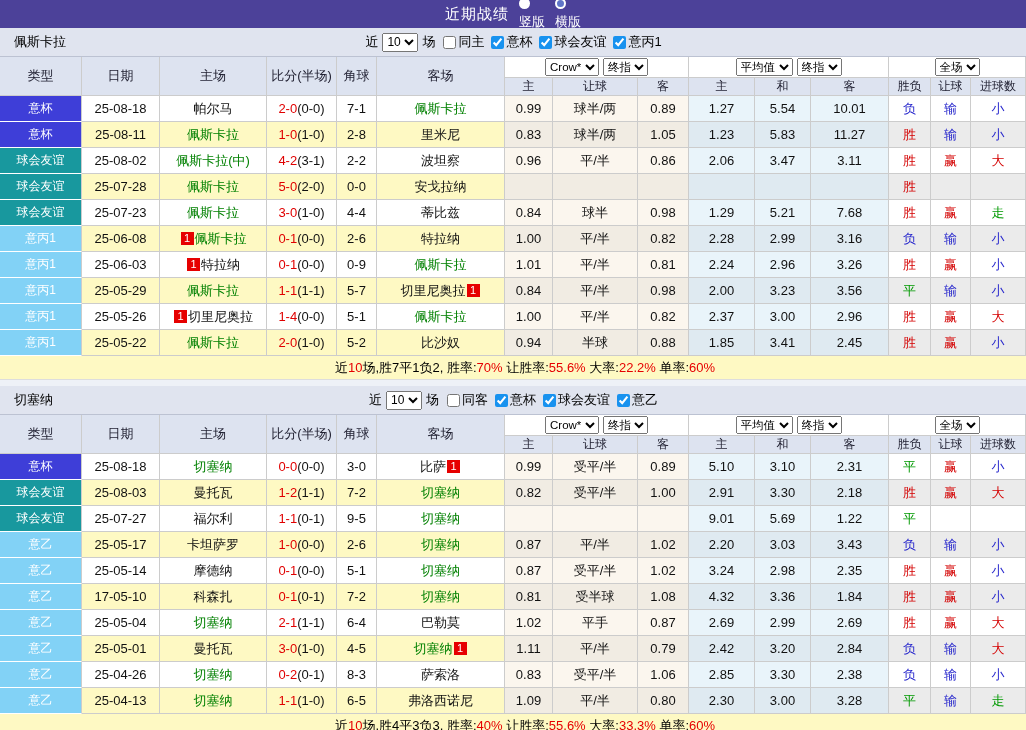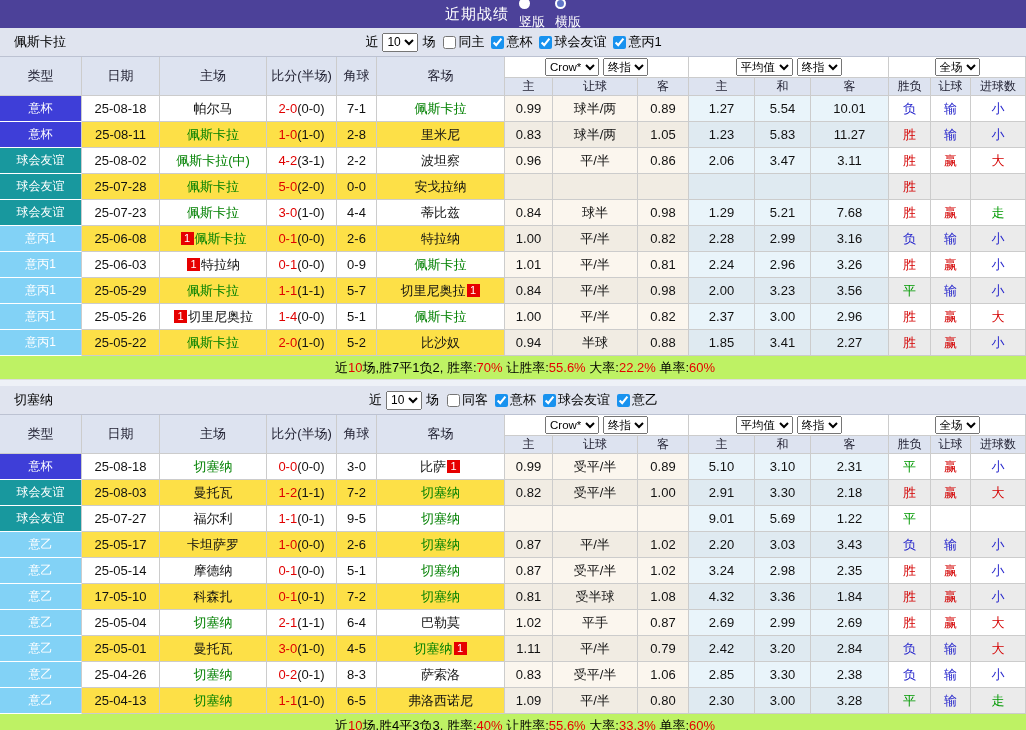--- a/index.html
+++ b/index.html
@@ -32,34 +32,34 @@
   
   table{border-spacing:0;table-layout:fixed;width:1026px;border-top:1px solid #bcc2d2;}
   th,td{border-right:1px solid #ccc;border-bottom:1px solid #ccc;padding:0;text-align:center;overflow:hidden;white-space:nowrap;}
   th{font-weight:normal;color:#223;}
   th.hcol{background:#dde3f0;font-size:13px;}
   th.dd{background:#fff;height:20px;}
   th.dd select{font-size:11.5px;height:18px;margin:0 2px;vertical-align:middle;}
   th.hsub{background:#dde3f0;font-size:12px;height:14px;}
   tbody td{height:25px;font-size:13px;color:#111;}
   tr.odd td.plain{background:#fff;}
-  tr.even td.plain{background:#fde047;}
+  tr.even td.plain{background:#fef9c3;}
   tr.odd td.cr{background:#fbf6ee;}
   tr.even td.cr{background:#f1ece3;}
   tr.odd td.av{background:#e9f4fa;}
   tr.even td.av{background:#dfeaf1;}
   tr.odd td.rs{background:#fff;}
   tr.even td.rs{background:#ebebeb;}
   td.type{color:#fff;font-size:12px;border-bottom:1px solid #fff;}
   .hl{color:#008000;}
   .ft{color:#e00000;}
   .b1{display:inline-block;background:#e60000;color:#fff;font-size:11px;line-height:13px;
       min-width:11px;padding:0 1px;margin:0 1px;vertical-align:1px;}
   
-  .tfooter{height:23px;line-height:23px;text-align:center;font-size:13px;color:#000;border-bottom:1px solid #ddd;background:#bef264;padding-left:24px;}
+  .tfooter{height:23px;line-height:23px;text-align:center;font-size:13px;color:#000;border-bottom:1px solid #ddd;background:#fef9c3;padding-left:24px;}
   .tfooter .red{color:#e60000;}
   .gap{height:6px;background:#eef1f7;}
 </style>
 </head>
 <body>
 
 <div class="topbar">
   <span class="title">近期战绩</span>
   <label class="radio-opt">
     <span class="radio sel"></span>
@@ -297,21 +297,21 @@
           <td class="plain">25-05-22</td>
           <td class="plain"><span class="hl">佩斯卡拉</span></td>
           <td class="plain"><span class="ft">2-0</span><span class="ht">(1-0)</span></td>
           <td class="plain">5-2</td>
           <td class="plain"><span>比沙奴</span></td>
           <td class="cr">0.94</td>
           <td class="cr">半球</td>
           <td class="cr">0.88</td>
           <td class="av">1.85</td>
           <td class="av">3.41</td>
-          <td class="av">2.27</td>
+          <td class="av">2.45</td>
           <td class="rs" style="color: rgb(212, 0, 0);">胜</td>
           <td class="rs" style="color: rgb(212, 0, 0);">赢</td>
           <td class="rs" style="color: rgb(38, 38, 204);">小</td>
         </tr>
       </tbody>
   </table>
   <div class="tfooter"><span>近</span><span class="red">10</span><span>场,胜7平1负2, 胜率:</span><span class="red">70%</span><span> 让胜率:</span><span class="red">55.6%</span><span> 大率:</span><span class="red">22.2%</span><span> 单率:</span><span class="red">60%</span></div>
 </section>
 
 <div class="gap"></div>

